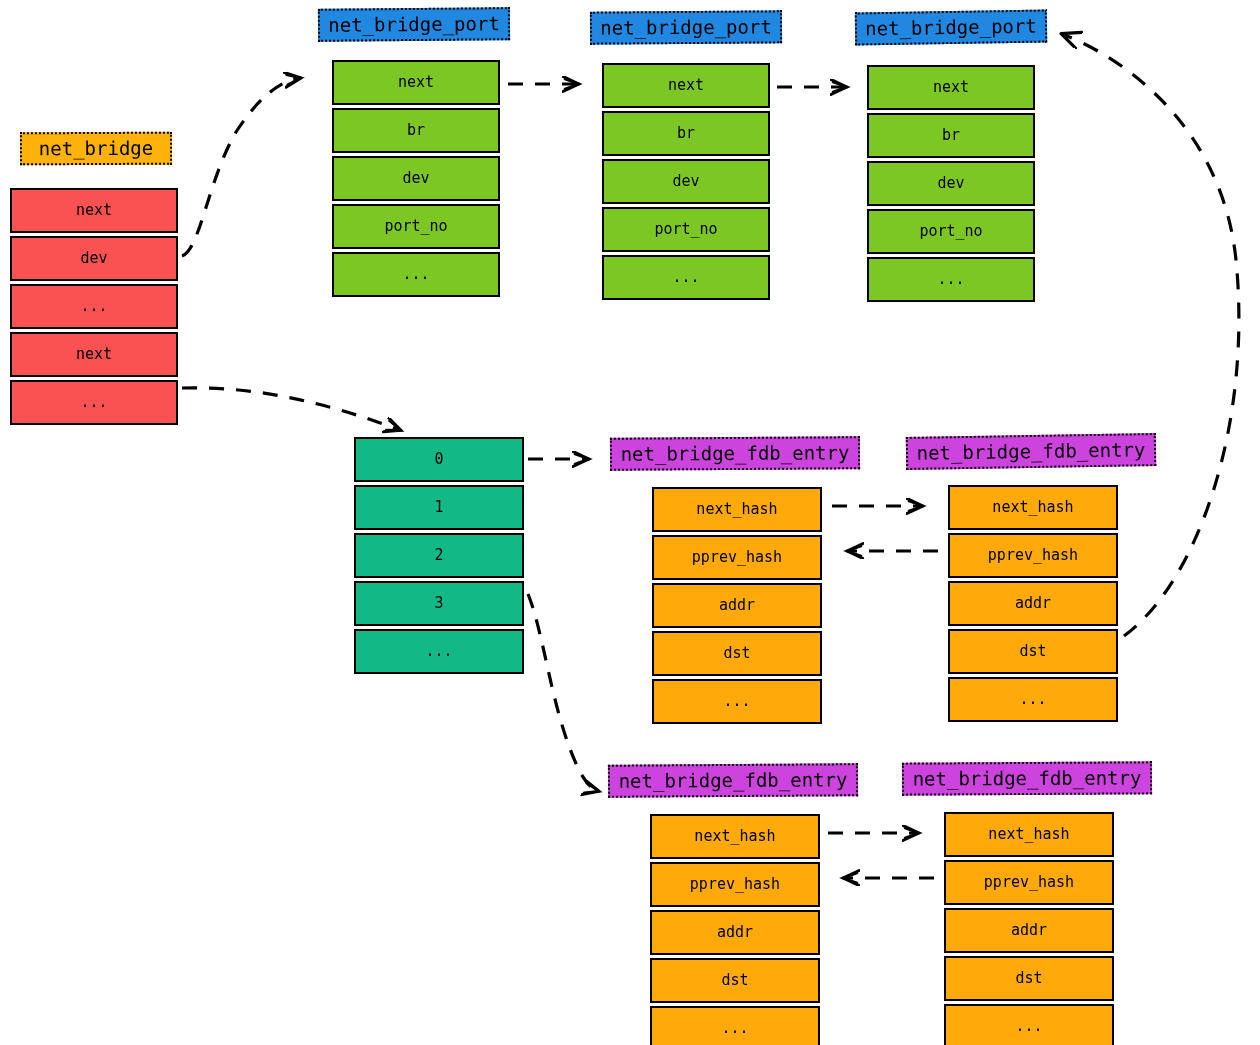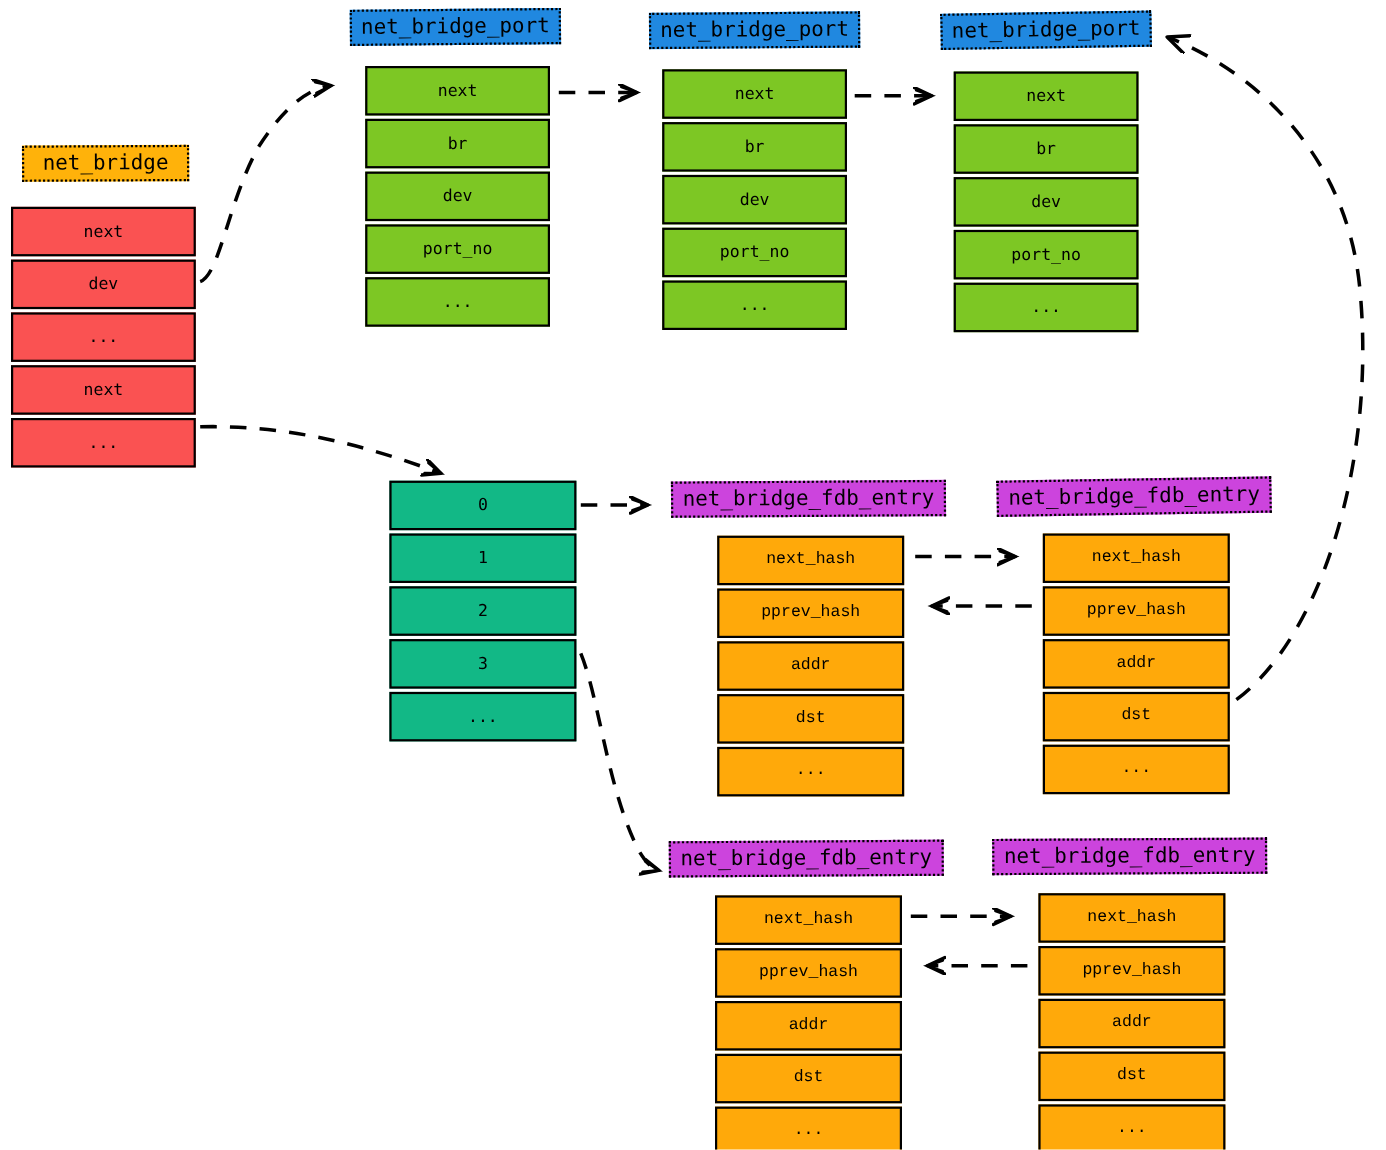--- a/index.html
+++ b/index.html
@@ -37,21 +37,21 @@
     color:#000;
     white-space:nowrap;
     overflow:hidden;
   }
   .field:last-child{margin-bottom:0;}
 
   
   .c-red    {background:#fa5252;}
   .c-green  {background:#7dc724;}
   .c-teal   {background:#12b886;}
-  .c-orange {background:#ffa90a;font-family:Liberation Mono, monospace;}
+  .c-orange {background:#ffa90a;}
   .t-orange {background:#ffb20a;}
   .t-blue   {background:#2088e0;}
   .t-purple {background:#cc44dd;}
 </style>
 </head>
 <body>
 
 <div id="canvas">
 
   <svg id="edges" viewBox="0 0 1260 1045">

